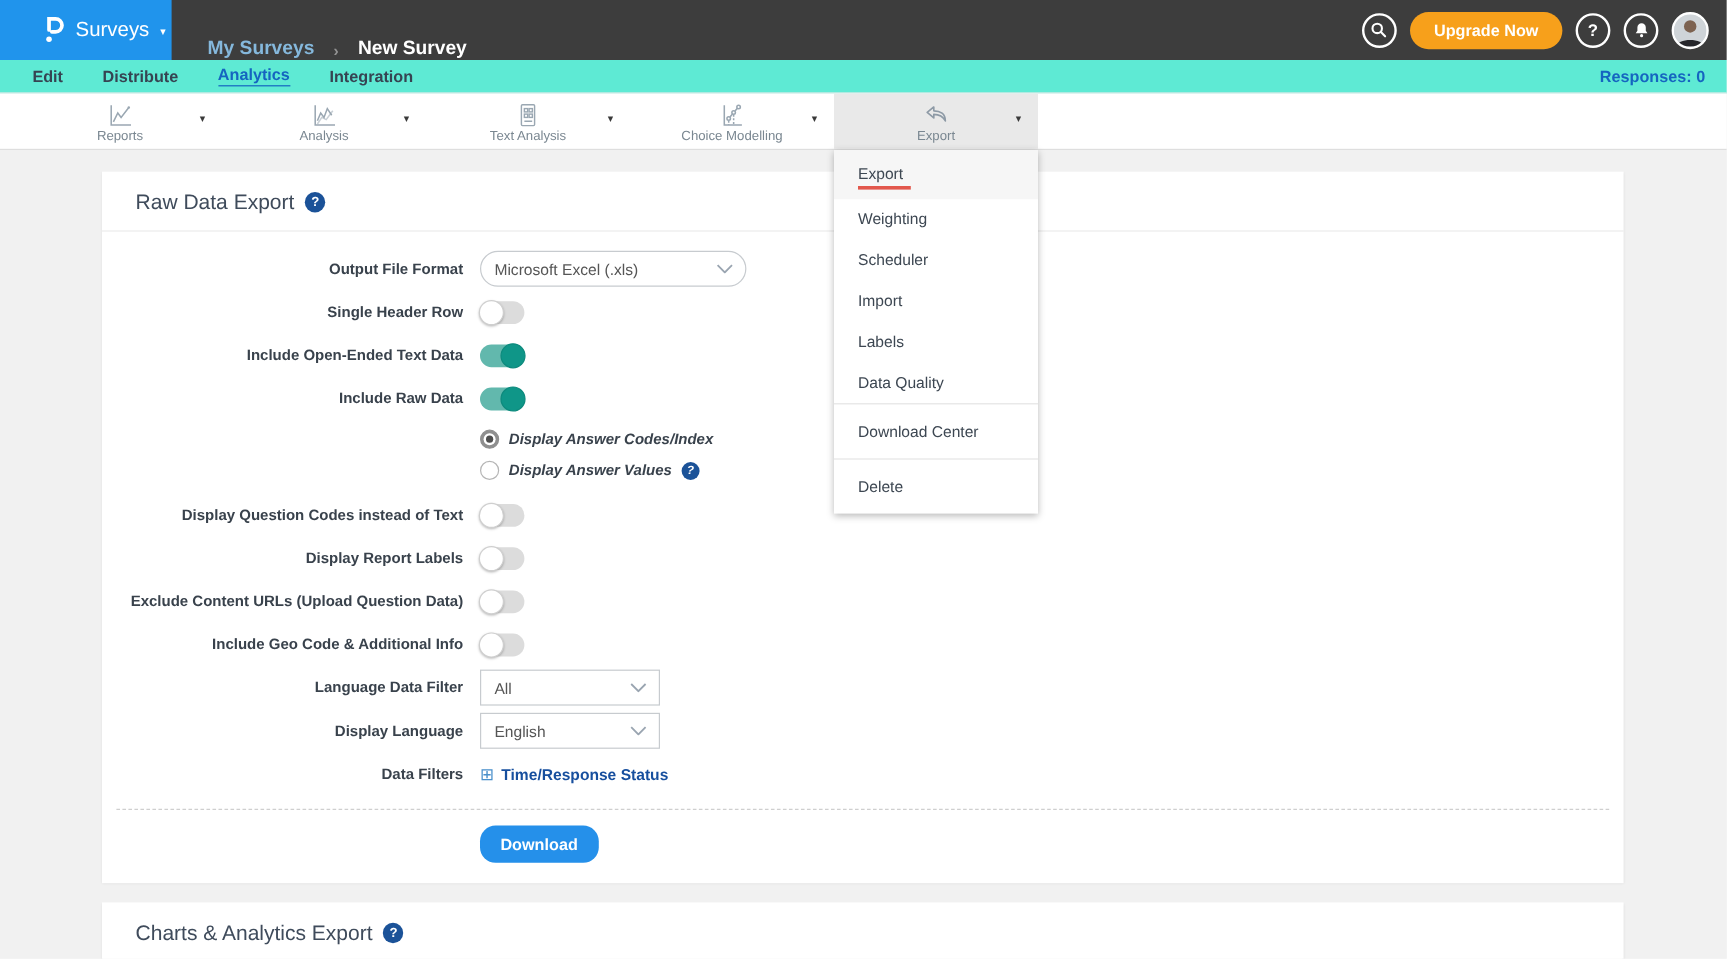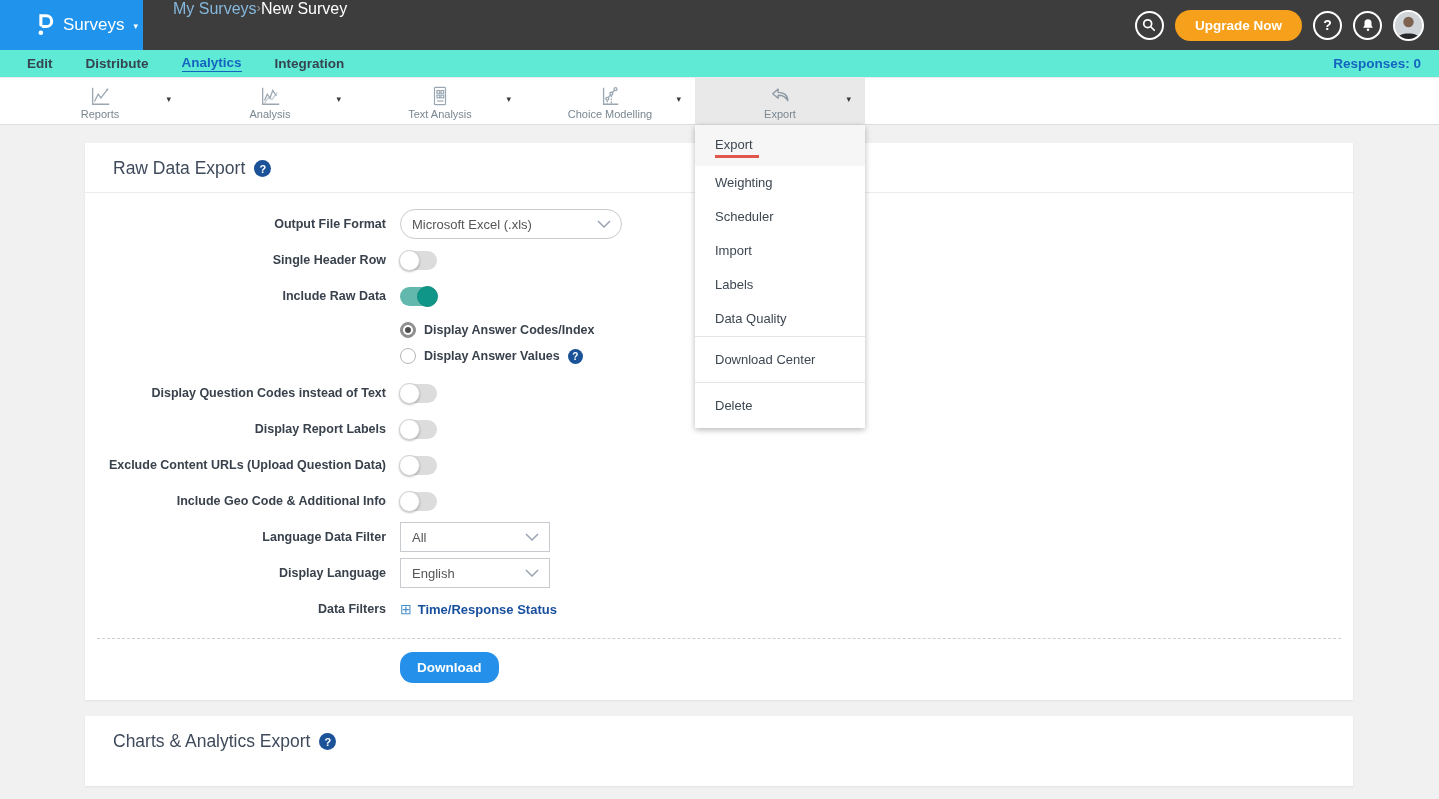--- a/index.html
+++ b/index.html
@@ -5,21 +5,21 @@
   * { box-sizing: border-box; margin: 0; padding: 0; }
   html, body { width: 1439px; height: 799px; overflow: hidden; }
   body { font-family: "Liberation Sans", sans-serif; background: #f1f1f1; position: relative; }
 
   
   .topbar { height: 50px; background: #3d3d3d; display: flex; align-items: stretch; }
   .logo-area { width: 143px; background: #2094ec; display: flex; align-items: center; justify-content: center; gap: 9px; cursor: pointer; padding-left: 32px; }
   .logo-mark { display: flex; align-items: center; }
   .logo-text { color: #fff; font-size: 17px; }
   .logo-caret { color: #fff; font-size: 9px; margin-top: 2px; }
-  .breadcrumb { display: flex; align-items: flex-start; margin-left: 30px; gap: 0; }
+  .breadcrumb { display: flex; align-items: flex-end; margin-left: 30px; gap: 16px; font-weight: bold; }
   .bc-parent { color: #85b8dc; font-size: 16px; cursor: pointer; text-decoration: none; }
   .bc-sep { color: #939393; font-size: 13px; }
   .bc-current { color: #fff; font-size: 16px; }
   .topbar-right { margin-left: auto; display: flex; align-items: center; gap: 11px; padding-right: 15px; }
   .circle-btn { width: 29px; height: 29px; border: 2px solid #fff; border-radius: 50%; display: flex; align-items: center; justify-content: center; background: transparent; color: #fff; cursor: pointer; flex: none; }
   .circle-btn .q { font-size: 14px; font-weight: bold; }
   .upgrade-btn { background: #f7a01b; color: #fff; border: none; border-radius: 16px; height: 31px; padding: 0 20px; font-size: 13.5px; font-weight: bold; font-family: inherit; cursor: pointer; }
   .avatar { width: 31px; height: 31px; border-radius: 50%; border: 2px solid #fff; overflow: hidden; background: #d8dbdd; cursor: pointer; flex: none; }
 
   
@@ -60,21 +60,21 @@
   .fctrl { margin-left: 14px; display: flex; align-items: center; }
   .select { border: 1px solid #c7cbcf; height: 30px; display: flex; align-items: center; justify-content: space-between; padding: 0 10px 0 11px; font-size: 13px; color: #555; background: #fff; cursor: pointer; }
   .select.wide { width: 222px; border-radius: 15px; }
   .select.small { width: 150px; }
 
   .toggle { width: 37px; height: 19px; border-radius: 10px; background: #dcdcdc; position: relative; cursor: pointer; }
   .knob { position: absolute; top: -1px; left: -1px; width: 21px; height: 21px; border-radius: 50%; background: #fff; border: 1px solid #cfcfcf; box-shadow: 0 1px 2px rgba(0,0,0,0.25); }
   .toggle.on { background: #62b8ad; }
   .toggle.on .knob { left: auto; right: -1px; background: #0f9688; border-color: #0d8a7d; box-shadow: none; }
 
-  .radio-group { margin-left: 315px; padding: 3px 0 6px; }
+  .radio-group { margin-left: 315px; padding: 3px 0 6px; font-style: italic; }
   .radio-row { display: flex; align-items: center; gap: 8px; min-height: 26px; cursor: pointer; }
   .radio { width: 16px; height: 16px; border-radius: 50%; border: 1px solid #b5b5b5; background: #fff; position: relative; flex: none; }
   .radio.selected { background: #8f8f8f; border-color: #8f8f8f; }
   .radio.selected::after { content: ""; position: absolute; inset: 2px; background: #fff; border-radius: 50%; }
   .radio.selected::before { content: ""; position: absolute; width: 6px; height: 6px; left: 50%; top: 50%; transform: translate(-50%,-50%); background: #4e4e4e; border-radius: 50%; z-index: 1; }
   .radio-label { font-size: 12.5px; font-weight: bold; color: #39424c; }
 
   .link-filters { display: flex; align-items: center; gap: 6px; color: #174f9e; font-size: 13px; font-weight: bold; cursor: pointer; }
   .plus-box { color: #4a90cb; font-size: 14px; font-weight: normal; }
 
@@ -247,20 +247,28 @@
 
       <div class="frow">
         <label class="flabel">Single Header Row</label>
         <div class="fctrl">
           <div class="toggle">
               <span class="knob"></span>
             </div>
         </div>
       </div>
 
+      <div class="frow">
+        <label class="flabel">Include Open-Ended Text Data</label>
+        <div class="fctrl">
+          <div class="toggle on">
+              <span class="knob"></span>
+            </div>
+        </div>
+      </div>
 
       <div class="frow">
         <label class="flabel">Include Raw Data</label>
         <div class="fctrl">
           <div class="toggle on">
               <span class="knob"></span>
             </div>
         </div>
       </div>
 

